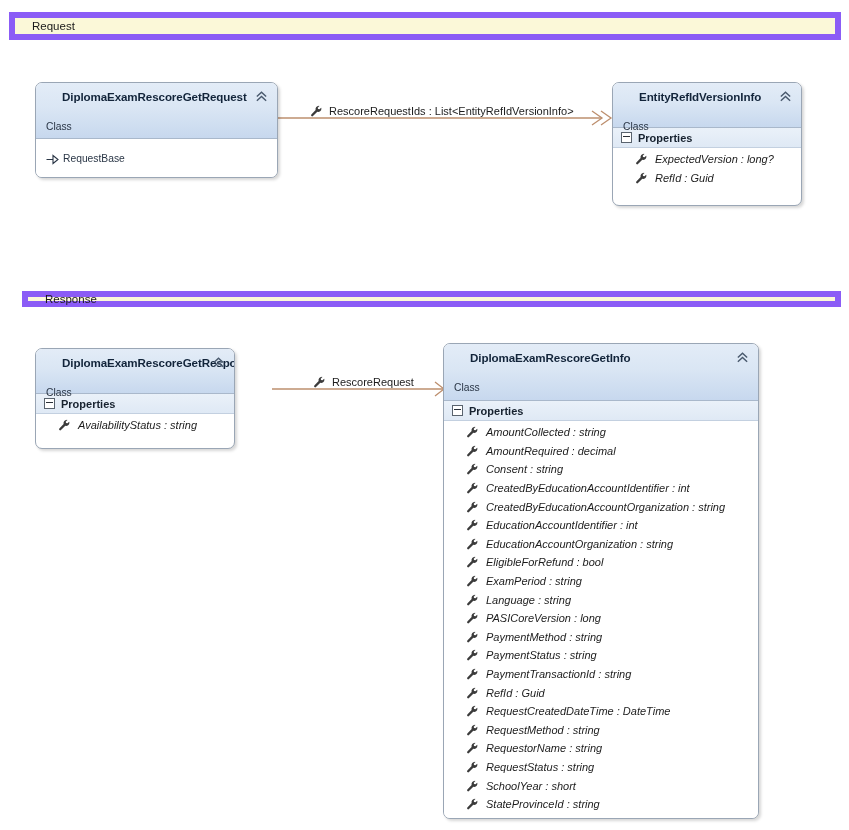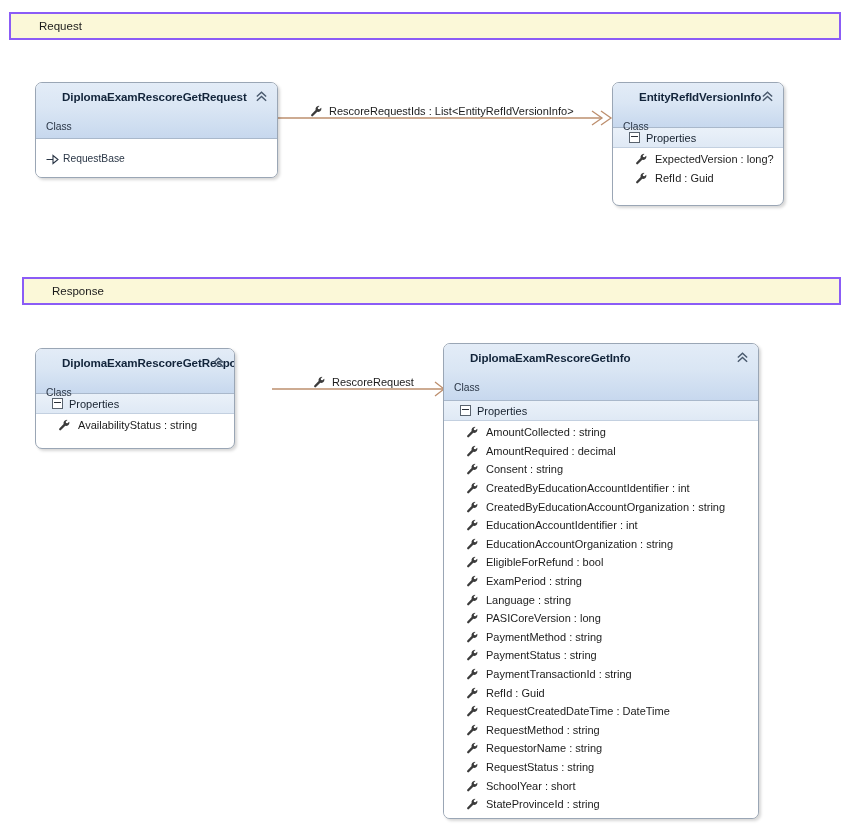--- a/index.html
+++ b/index.html
@@ -16,25 +16,25 @@
     font-family: "Liberation Sans", sans-serif;
     font-size: 11px;
     color: #1a1a1a;
     -webkit-font-smoothing: antialiased;
   }
 
   
   .section-band {
     position: absolute;
     background: #fbf8d8;
-    border: 2px solid #8b5cf6;
+    border: 6px solid #8b5cf6;
     box-sizing: border-box;
     display: flex;
     align-items: center;
-    padding-left: 28px;
+    padding-left: 17px;
     font-size: 11.5px;
     color: #1a1a1a;
   }
 
   
   .class-shape {
     position: absolute;
     box-sizing: border-box;
     background: #ffffff;
     border: 1px solid #9aa6b5;
@@ -82,28 +82,29 @@
 
   
   .class-empty-body {
     background: #ffffff;
   }
 
   
   .compartment-header {
     background: linear-gradient(to bottom, #eaf1f9 0%, #dfe9f5 100%);
     border-bottom: 1px solid #c3d0e0;
-    padding: 3px 10px 3px 16px;
+    padding: 3px 10px 3px 8px;
     display: flex;
     align-items: center;
     gap: 6px;
     font-size: 11px;
     color: #17222f;
     box-sizing: border-box;
     height: 20px;
+    font-weight: bold;
   }
   .expander-box {
     width: 9px;
     height: 9px;
     border: 1px solid #59636e;
     background: #ffffff;
     position: relative;
     flex: 0 0 auto;
   }
   .expander-box::before {
@@ -121,20 +122,21 @@
   }
   .member-row {
     display: flex;
     align-items: center;
     gap: 8px;
     padding: 0 10px 0 22px;
     height: 18.6px;
     font-size: 11px;
     color: #1c1c1c;
     white-space: nowrap;
+    font-style: italic;
   }
   .wrench {
     width: 12px;
     height: 12px;
     flex: 0 0 auto;
   }
 
   
   .connector {
     position: absolute;
@@ -182,21 +184,21 @@
       <span>RequestBase</span>
     </div>
     <svg class="collapse-chevron" viewBox="0 0 14 14">
       <polyline points="2,7 7,2.5 12,7" fill="none" stroke="#4a5a6e" stroke-width="1.6"></polyline>
       <polyline points="2,11.5 7,7 12,11.5" fill="none" stroke="#4a5a6e" stroke-width="1.6"></polyline>
     </svg>
   </div>
   <div class="class-empty-body" style="height:39px;"></div>
 </div>
 
-<div class="class-shape" style="left:612px; top:82px; width:172px; height:124px;">
+<div class="class-shape" style="left:612px; top:82px; width:190px; height:124px;">
   <div class="class-header" style="height:45px;">
     <div class="class-title">EntityRefIdVersionInfo</div>
     <div class="class-stereotype">Class</div>
     <svg class="collapse-chevron" viewBox="0 0 14 14">
       <polyline points="2,7 7,2.5 12,7" fill="none" stroke="#4a5a6e" stroke-width="1.6"></polyline>
       <polyline points="2,11.5 7,7 12,11.5" fill="none" stroke="#4a5a6e" stroke-width="1.6"></polyline>
     </svg>
   </div>
   <div class="compartment-header">
     <span class="expander-box"></span>
@@ -211,21 +213,21 @@
       </div>
       <div class="member-row">
         <svg class="wrench" viewBox="0 0 16 16">
           <path d="M11.6 1.2a4.3 4.3 0 0 0-4.1 5.6L1.8 12.5a1.6 1.6 0 0 0 2.2 2.3l5.7-5.7a4.3 4.3 0 0 0 5.5-4.2c0-.5-.1-1-.3-1.4l-2.3 2.3-1.9-.4-.4-1.9 2.3-2.3c-.4-.2-.9-.3-1.4-.3z" fill="#3b3b3b"></path>
         </svg>
         <span>RefId : Guid</span>
       </div>
     </div>
 </div>
 
-<div class="section-band" style="left:22px; top:277px; width:819px; height:28px;text-align:right;">
+<div class="section-band" style="left:22px; top:291px; width:819px; height:16px;text-align:right;">
   <span>Response</span>
 </div>
 
 <svg class="connector" style="left:270px; top:375px; width:180px; height:24px;" viewBox="0 0 180 24">
   <line x1="2" y1="14" x2="174" y2="14" stroke="#bd8f6e" stroke-width="1.3"></line>
   <polyline points="165,7 174,14 165,21" fill="none" stroke="#bd8f6e" stroke-width="1.3"></polyline>
 </svg>
 
 <div class="conn-label" style="left:313px; top:376px;">
   <svg class="wrench" viewBox="0 0 16 16">

